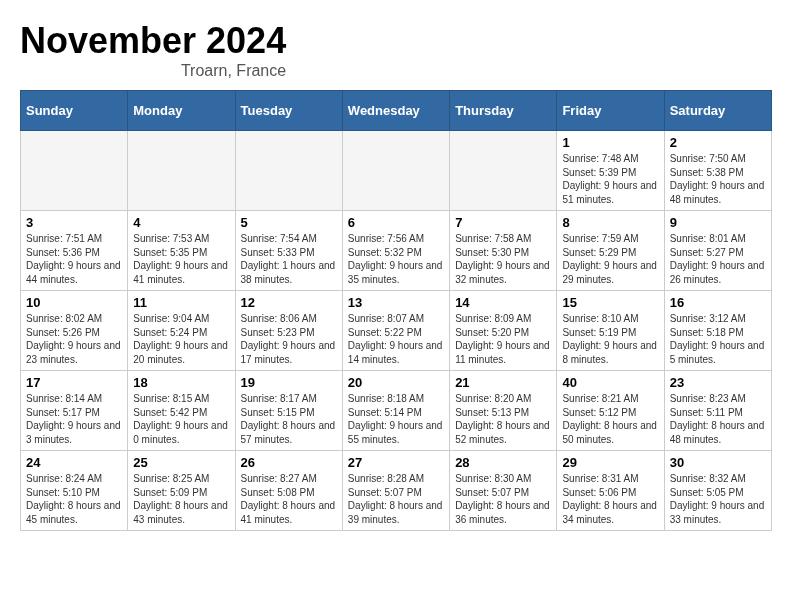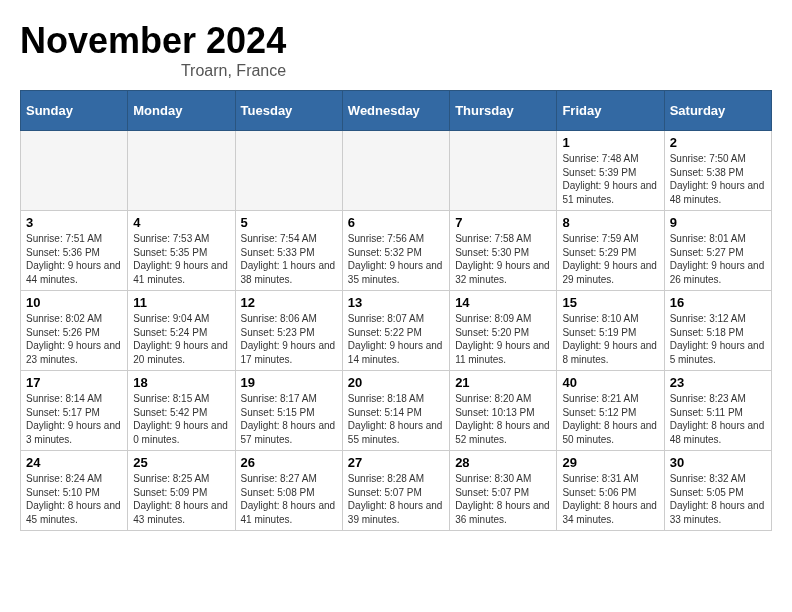--- a/index.html
+++ b/index.html
@@ -195,25 +195,25 @@
         <td>
           <span class="day-num">18</span>
           <div class="day-info"><span>Sunrise: 8:15 AM</span><br><span>Sunset: 5:42 PM</span><br><span>Daylight: 9 hours and 0 minutes.</span></div>
         </td>
         <td>
           <span class="day-num">19</span>
           <div class="day-info"><span>Sunrise: 8:17 AM</span><br><span>Sunset: 5:15 PM</span><br><span>Daylight: 8 hours and 57 minutes.</span></div>
         </td>
         <td>
           <span class="day-num">20</span>
-          <div class="day-info"><span>Sunrise: 8:18 AM</span><br><span>Sunset: 5:14 PM</span><br><span>Daylight: 8 hours and 55 minutes.</span></div>
+          <div class="day-info"><span>Sunrise: 8:18 AM</span><br><span>Sunset: 5:14 PM</span><br><span>Daylight: 9 hours and 55 minutes.</span></div>
         </td>
         <td>
           <span class="day-num">21</span>
-          <div class="day-info"><span>Sunrise: 8:20 AM</span><br><span>Sunset: 10:13 PM</span><br><span>Daylight: 8 hours and 52 minutes.</span></div>
+          <div class="day-info"><span>Sunrise: 8:20 AM</span><br><span>Sunset: 5:13 PM</span><br><span>Daylight: 8 hours and 52 minutes.</span></div>
         </td>
         <td>
           <span class="day-num">40</span>
           <div class="day-info"><span>Sunrise: 8:21 AM</span><br><span>Sunset: 5:12 PM</span><br><span>Daylight: 8 hours and 50 minutes.</span></div>
         </td>
         <td>
           <span class="day-num">23</span>
           <div class="day-info"><span>Sunrise: 8:23 AM</span><br><span>Sunset: 5:11 PM</span><br><span>Daylight: 8 hours and 48 minutes.</span></div>
         </td>
       </tr>
@@ -237,17 +237,17 @@
         <td>
           <span class="day-num">28</span>
           <div class="day-info"><span>Sunrise: 8:30 AM</span><br><span>Sunset: 5:07 PM</span><br><span>Daylight: 8 hours and 36 minutes.</span></div>
         </td>
         <td>
           <span class="day-num">29</span>
           <div class="day-info"><span>Sunrise: 8:31 AM</span><br><span>Sunset: 5:06 PM</span><br><span>Daylight: 8 hours and 34 minutes.</span></div>
         </td>
         <td>
           <span class="day-num">30</span>
-          <div class="day-info"><span>Sunrise: 8:32 AM</span><br><span>Sunset: 5:05 PM</span><br><span>Daylight: 8 hours and 33 minutes.</span></div>
+          <div class="day-info"><span>Sunrise: 8:32 AM</span><br><span>Sunset: 5:05 PM</span><br><span>Daylight: 9 hours and 33 minutes.</span></div>
         </td>
       </tr>
     </tbody>
 </table>
 
 </body></html>

